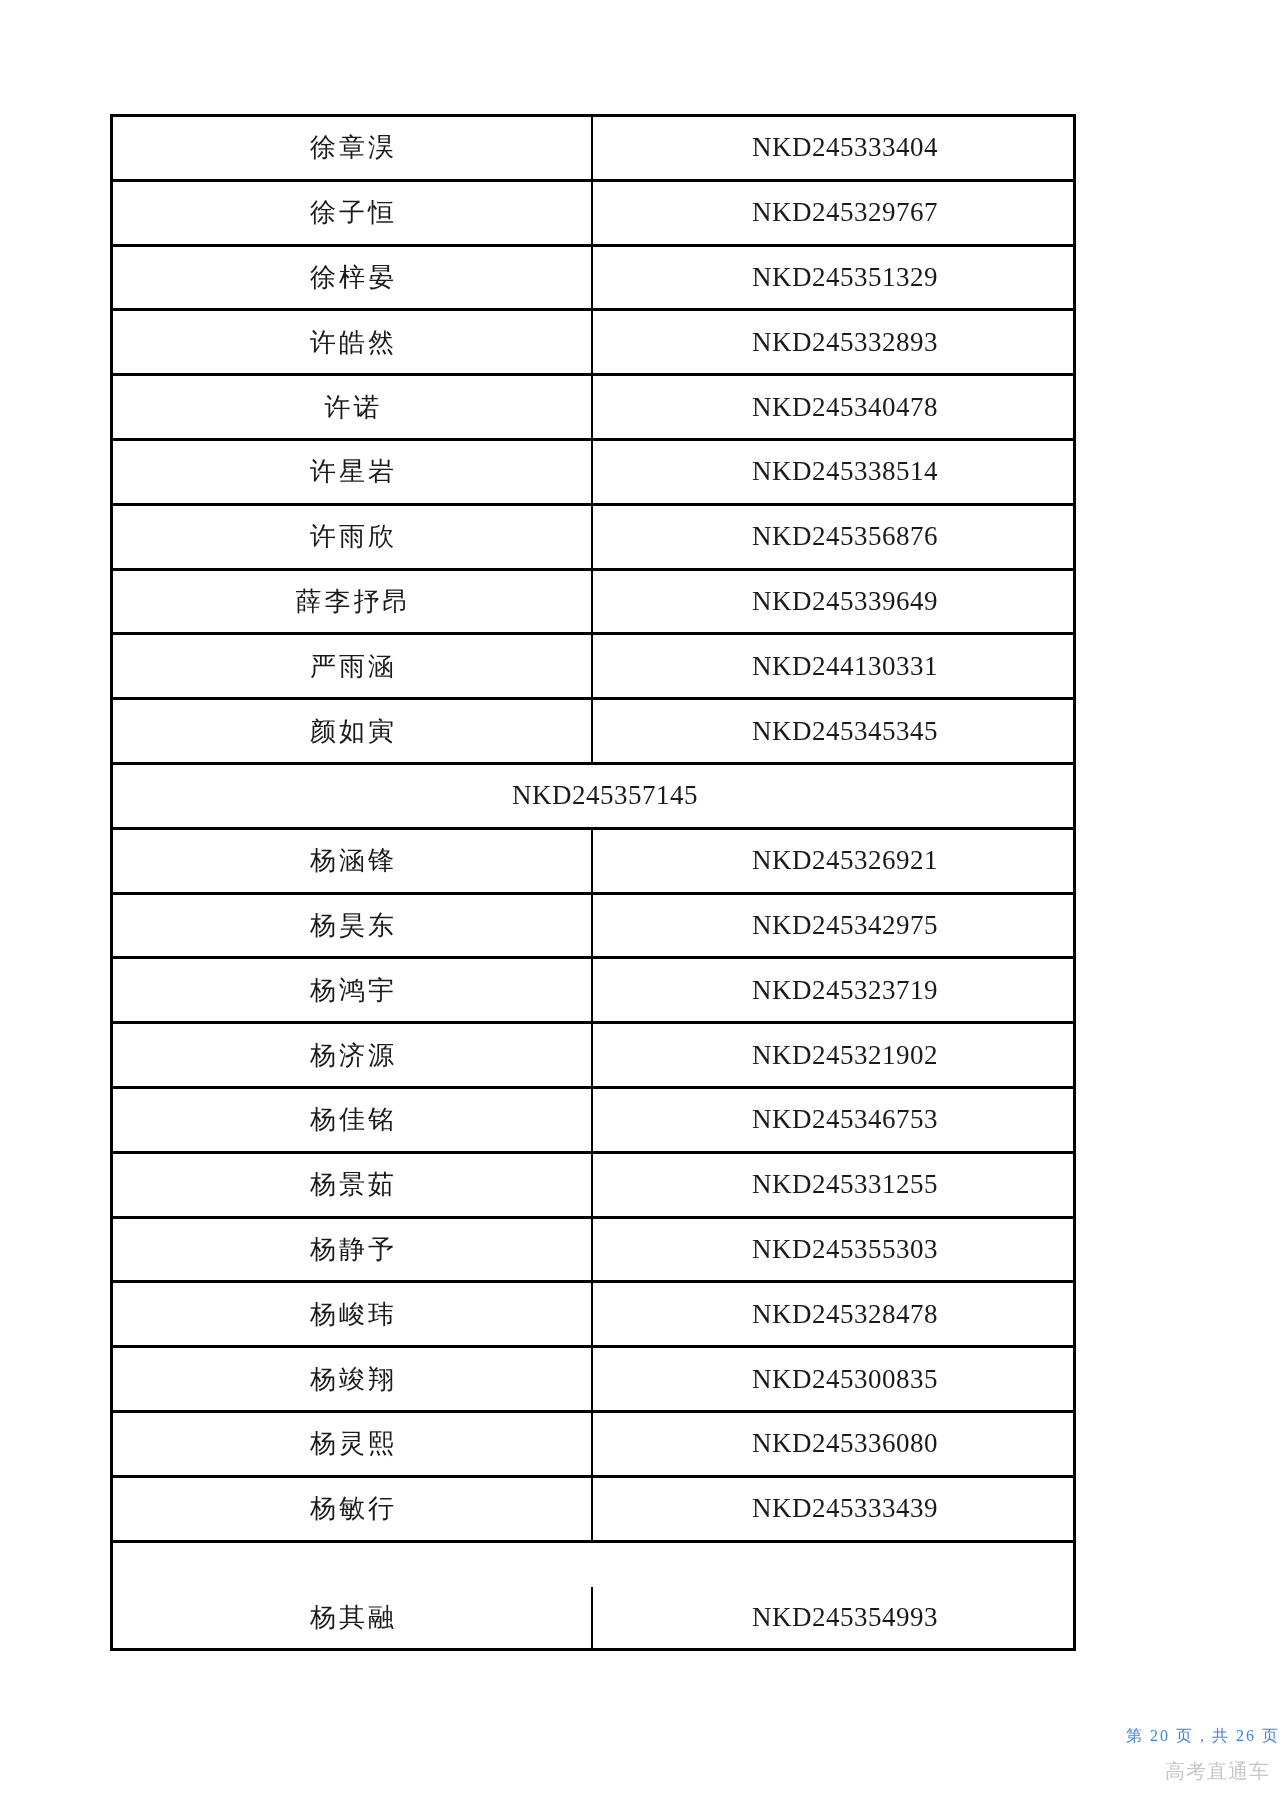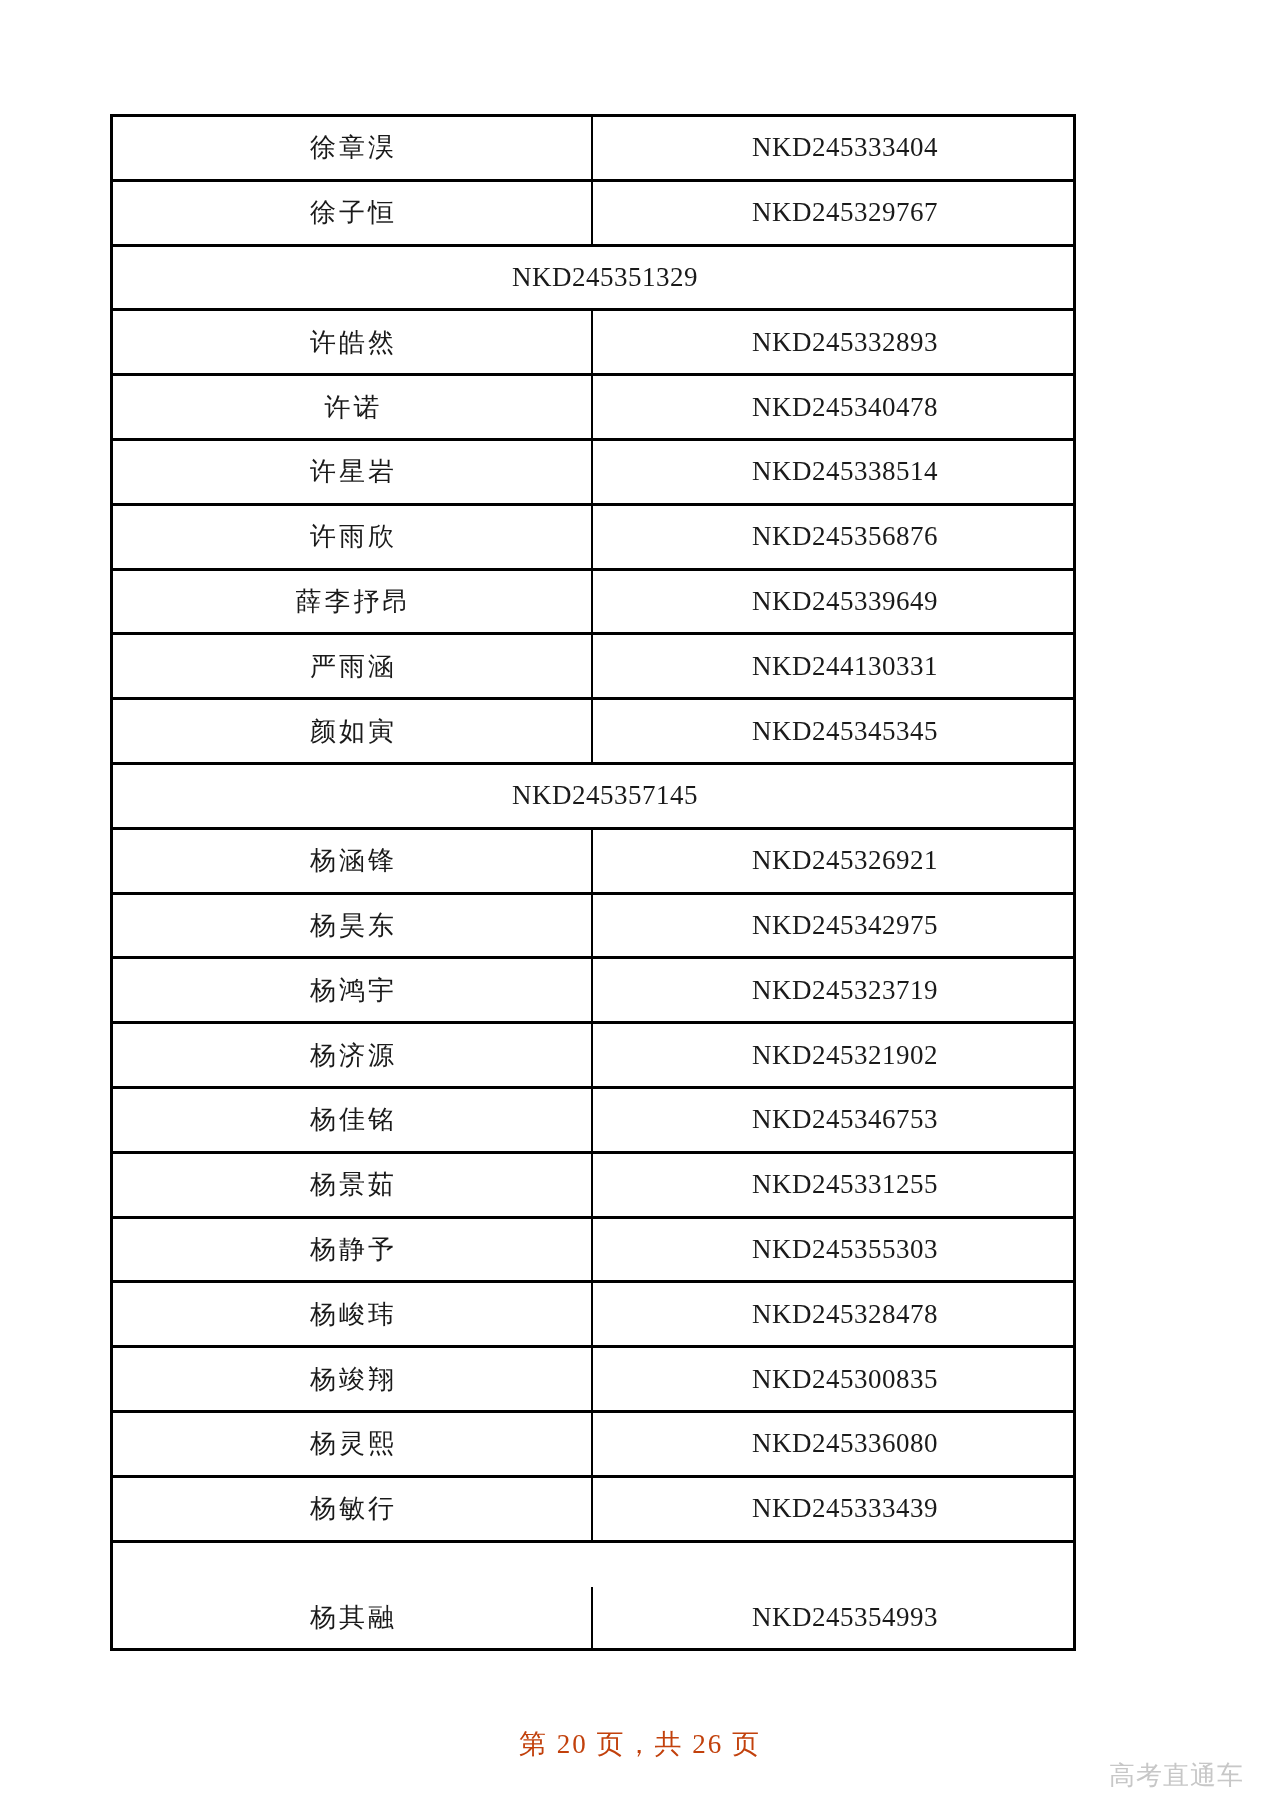--- a/index.html
+++ b/index.html
@@ -52,50 +52,51 @@
     font-size: 27px;
     letter-spacing: 0.5px;
     font-family: "Liberation Serif", serif;
     padding-left: 24px;
   }
   .page-footer {
     position: absolute;
     left: 0;
     right: 0;
     top: 1726px;
-    text-align: center;
-    font-size: 27px;
+    text-align: right;
+    font-size: 16px;
     letter-spacing: 2px;
-    color: #c2410c;
+    color: #3b82f6;
   }
   .watermark {
     position: absolute;
-    right: 36px;
+    right: 10px;
     top: 1758px;
-    font-size: 26px;
+    font-size: 20px;
     letter-spacing: 1px;
     color: #c7c7c7;
     font-family: Liberation Mono, monospace;
   }
 </style>
 </head>
 <body>
 
 <div class="doc-table">
   <div>
 
   <div class="row">
       <div class="cell name">徐章淏</div>
       <div class="cell code">NKD245333404</div>
     </div>
       <div class="row">
       <div class="cell name">徐子恒</div>
       <div class="cell code">NKD245329767</div>
     </div>
       <div class="row">
+      <div class="cell name">徐梓晏</div>
       <div class="cell code">NKD245351329</div>
     </div>
       <div class="row">
       <div class="cell name">许皓然</div>
       <div class="cell code">NKD245332893</div>
     </div>
       <div class="row">
       <div class="cell name">许诺</div>
       <div class="cell code">NKD245340478</div>
     </div>

